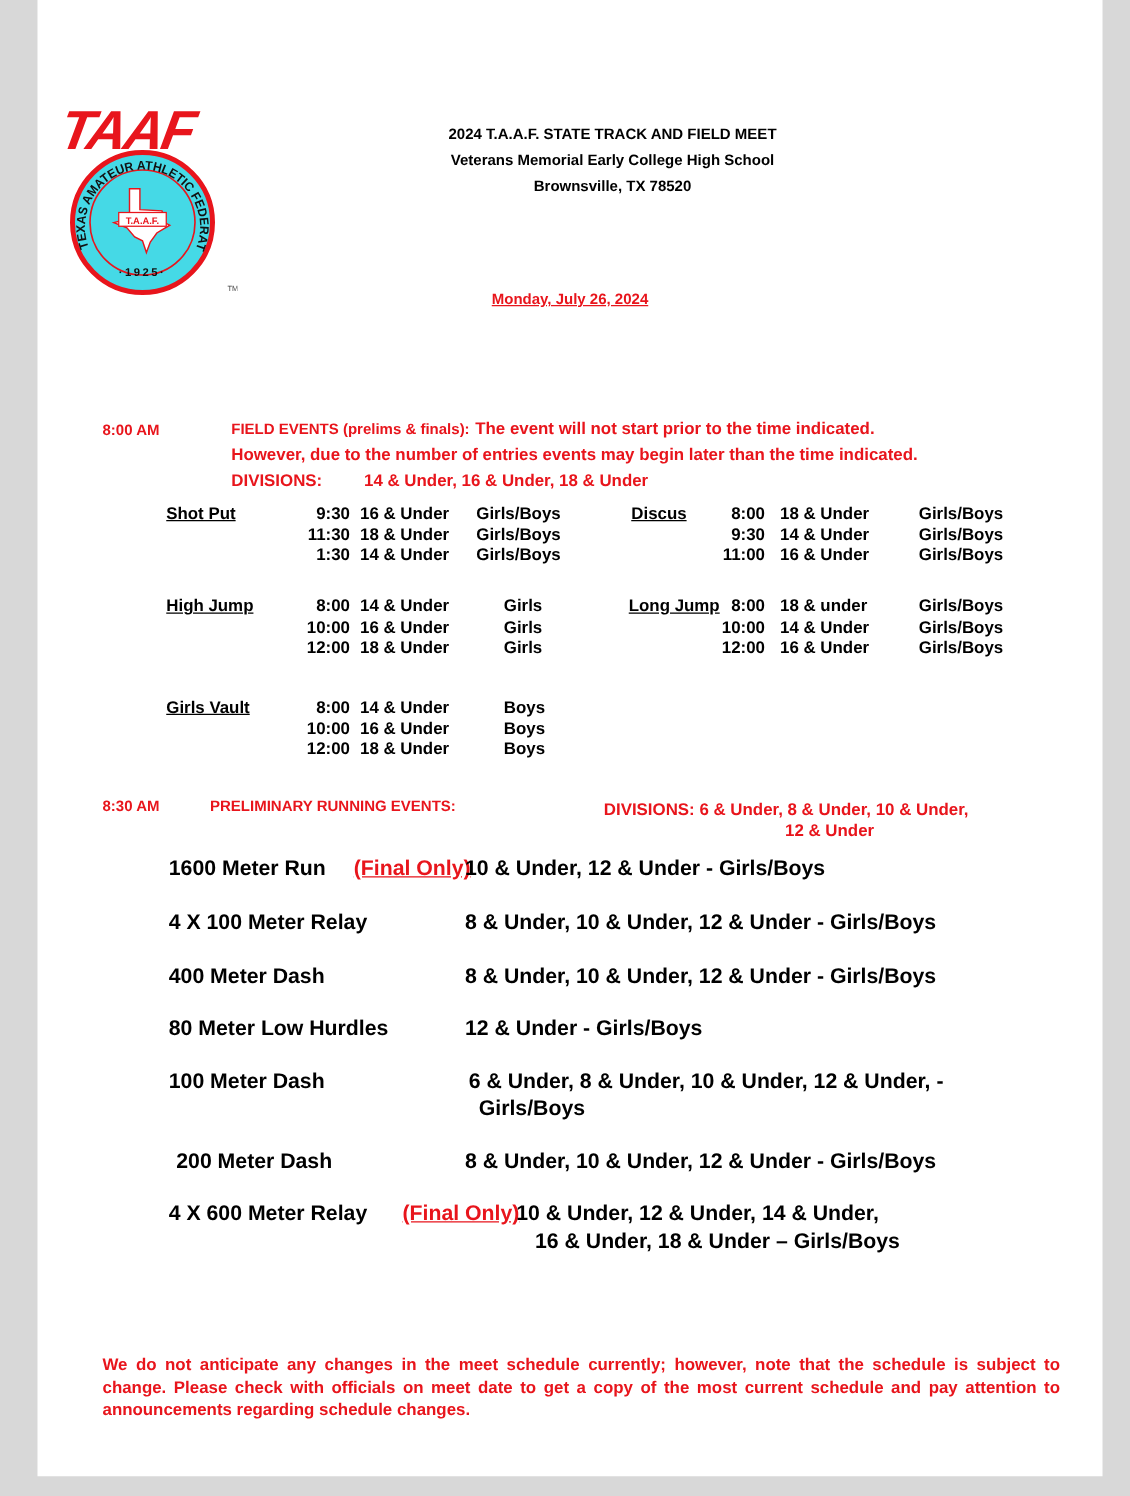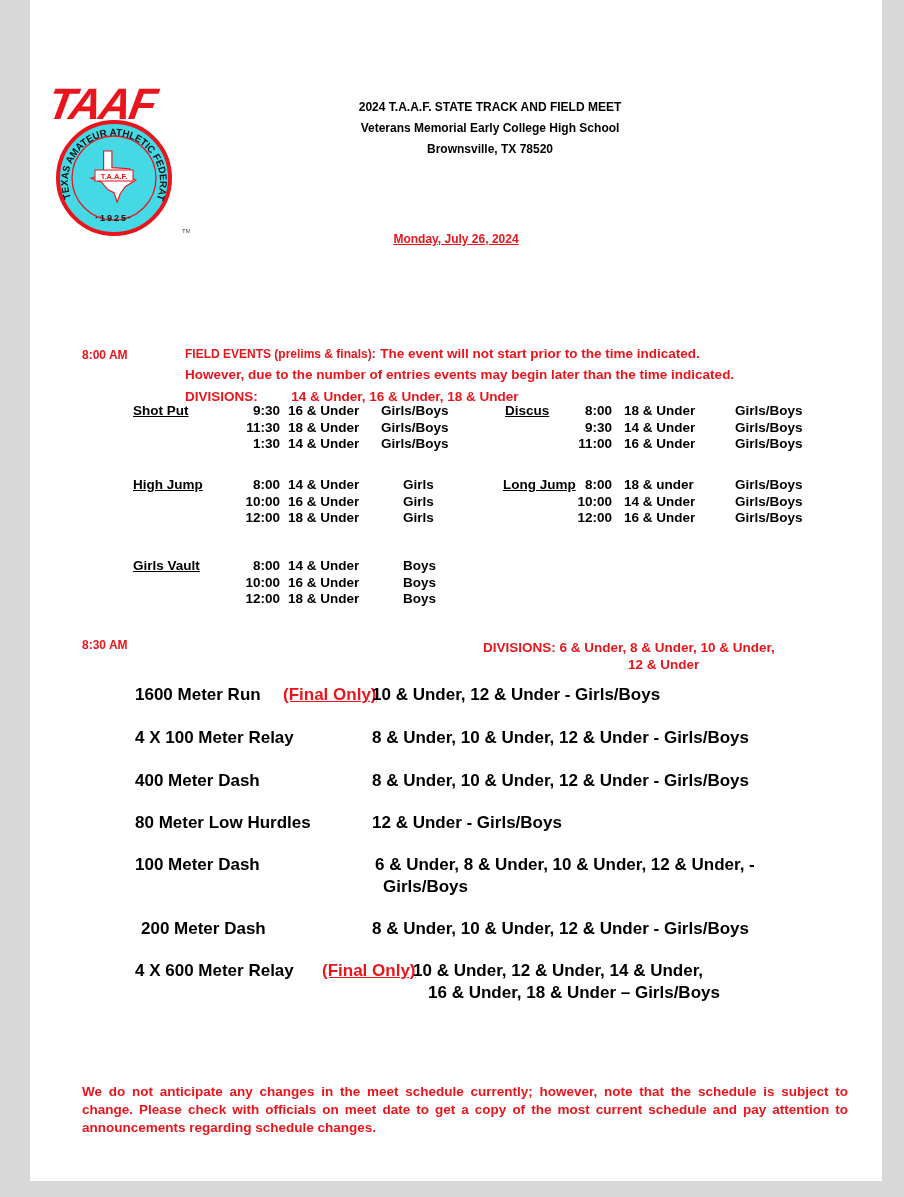--- a/index.html
+++ b/index.html
@@ -18,21 +18,21 @@
   .blk { color:#000; }
   .b17 { font-weight:bold; font-size:12px; line-height:21px; }
   .b13 { font-weight:bold; font-size:13.5px; line-height:18px; }
   .ul { text-decoration:underline; }
 
   
   .hdr-block { position:absolute; left:150px; top:97px; width:620px; text-align:center; }
   .date-line { position:absolute; left:0; top:229px; width:100%; text-align:center; }
 
   
-  .fhead { position:absolute; left:0; top:333px; width:100%; height:60px;margin-top:11px; }
+  .fhead { position:absolute; left:0; top:333px; width:100%; height:60px; }
   .fhead .time { position:absolute; left:52px; top:1px; }
   .fhead .l1 { position:absolute; left:155px; top:0; white-space:nowrap; }
   .fhead .l2 { position:absolute; left:155px; top:22px; white-space:nowrap; }
   .fhead .l3 { position:absolute; left:155px; top:43px; white-space:nowrap; }
   .fhead .divs-val { margin-left:29px; }
 
   
   .ft { position:absolute; font-weight:bold; font-size:13.5px; line-height:16.5px; color:#000; }
   .ft .lbl { position:absolute; left:0; top:0; text-decoration:underline; white-space:nowrap; }
   .ft .rows { position:absolute; top:0; display:grid; }
@@ -192,20 +192,21 @@
       <span class="d">16 &amp; Under</span>
       <span class="g">Boys</span>
       <span class="t">12:00</span>
       <span class="d">18 &amp; Under</span>
       <span class="g">Boys</span>
     </div>
   </div>
 
   <div class="rhead">
     <span class="time b17 red">8:30 AM</span>
+    <span class="title b17 red">PRELIMINARY RUNNING EVENTS:</span>
     <span class="d1 b13 red">DIVISIONS: 6 &amp; Under, 8 &amp; Under, 10 &amp; Under,</span>
     <span class="d2 b13 red">12 &amp; Under</span>
   </div>
 
   <div class="rrow" style="top:684px;">
     <span class="rname">1600 Meter Run</span>
     <span class="rtag" style="left:253px;">(Final Only)</span>
     <span class="rdiv">10 &amp; Under, 12 &amp; Under - Girls/Boys</span>
   </div>
 

